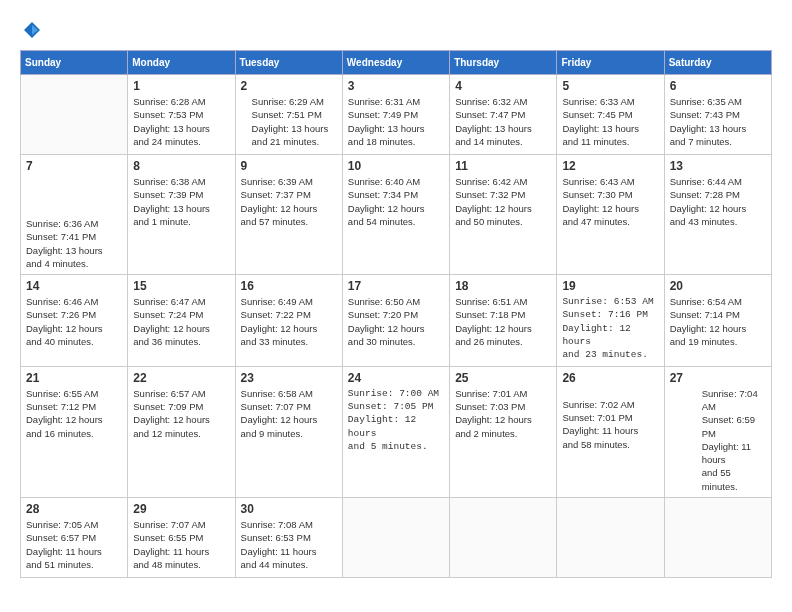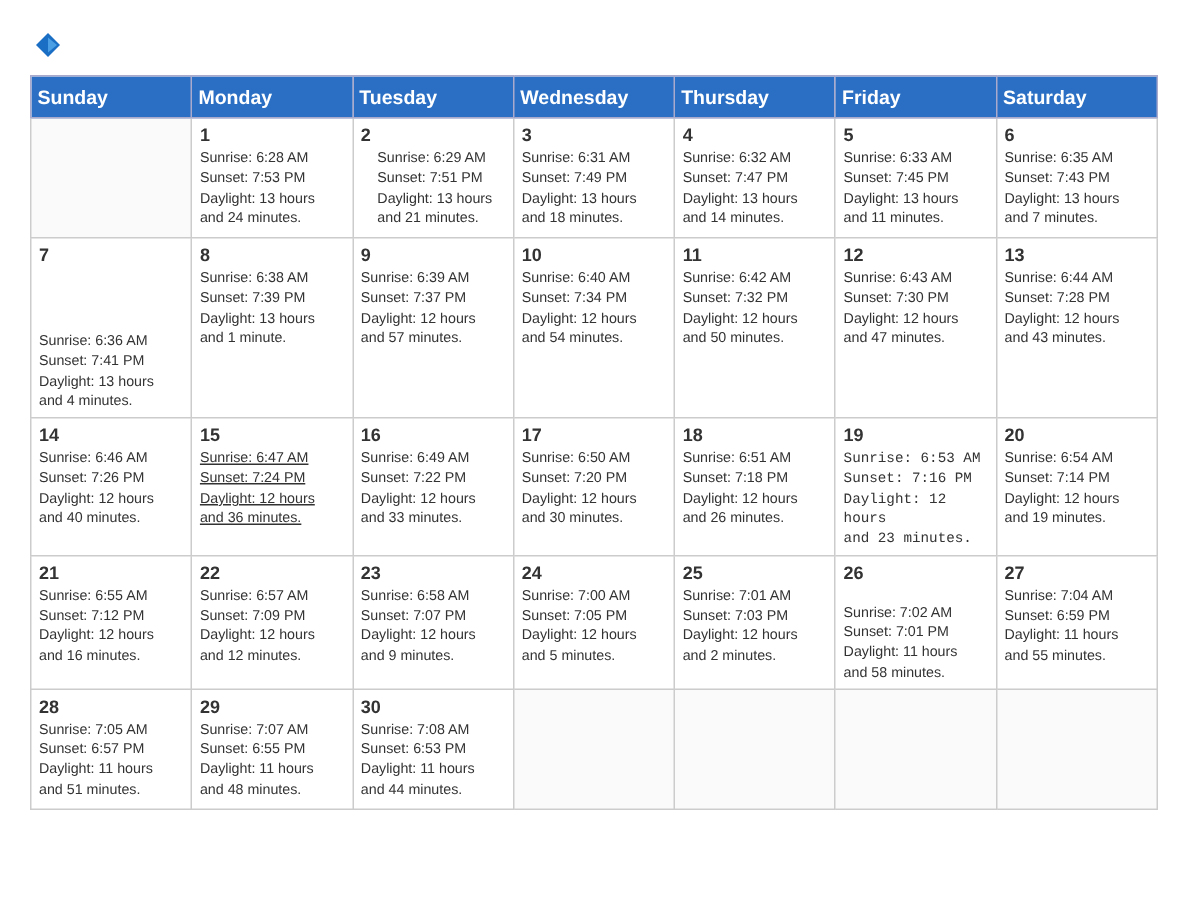--- a/index.html
+++ b/index.html
@@ -54,21 +54,21 @@
     }
     .calendar {
       width: 100%;
       border-collapse: collapse;
       border: 1px solid #ccc;
     }
     .calendar th {
       background-color: #2a6fc4;
       color: #fff;
       padding: 6px 4px;
-      font-size: 13px;
+      font-size: 10px;
       font-weight: bold;
       text-align: left;
       border: 1px solid #aac;
     }
     .calendar td {
       vertical-align: top;
       padding: 4px 5px;
       font-size: 10px;
       color: #333;
       border: 1px solid #ccc;
@@ -224,21 +224,21 @@
       <tr>
         <td>
           <span class="day-number">14</span>
           <div class="day-info" style="white-space: pre-line;">Sunrise: 6:46 AM
 Sunset: 7:26 PM
 Daylight: 12 hours
 and 40 minutes.</div>
         </td>
         <td>
           <span class="day-number">15</span>
-          <div class="day-info" style="white-space: pre-line; text-decoration: underline;">Sunrise: 6:47 AM
+          <div class="day-info" style="white-space: pre-line;">Sunrise: 6:47 AM
 Sunset: 7:24 PM
 Daylight: 12 hours
 and 36 minutes.</div>
         </td>
         <td>
           <span class="day-number">16</span>
           <div class="day-info" style="white-space: pre-line;">Sunrise: 6:49 AM
 Sunset: 7:22 PM
 Daylight: 12 hours
 and 33 minutes.</div>
@@ -289,42 +289,42 @@
         </td>
         <td>
           <span class="day-number">23</span>
           <div class="day-info" style="white-space: pre-line;">Sunrise: 6:58 AM
 Sunset: 7:07 PM
 Daylight: 12 hours
 and 9 minutes.</div>
         </td>
         <td>
           <span class="day-number">24</span>
-          <div class="day-info" style="white-space: pre-line;">Sunrise: 7:00 AM
+          <div class="day-info" style="white-space: pre-line; font-family: Liberation Mono, monospace;">Sunrise: 7:00 AM
 Sunset: 7:05 PM
 Daylight: 12 hours
 and 5 minutes.</div>
         </td>
         <td>
           <span class="day-number">25</span>
           <div class="day-info" style="white-space: pre-line;">Sunrise: 7:01 AM
 Sunset: 7:03 PM
 Daylight: 12 hours
 and 2 minutes.</div>
         </td>
         <td>
           <span class="day-number">26</span>
           <div class="day-info" style="white-space: pre-line; margin-top: 13px;">Sunrise: 7:02 AM
 Sunset: 7:01 PM
 Daylight: 11 hours
 and 58 minutes.</div>
         </td>
         <td>
           <span class="day-number">27</span>
-          <div class="day-info" style="white-space: pre-line;">Sunrise: 7:04 AM
+          <div class="day-info" style="white-space: pre-line; margin-left: 32px;">Sunrise: 7:04 AM
 Sunset: 6:59 PM
 Daylight: 11 hours
 and 55 minutes.</div>
         </td>
       </tr>
       <tr>
         <td>
           <span class="day-number">28</span>
           <div class="day-info" style="white-space: pre-line;">Sunrise: 7:05 AM
 Sunset: 6:57 PM

